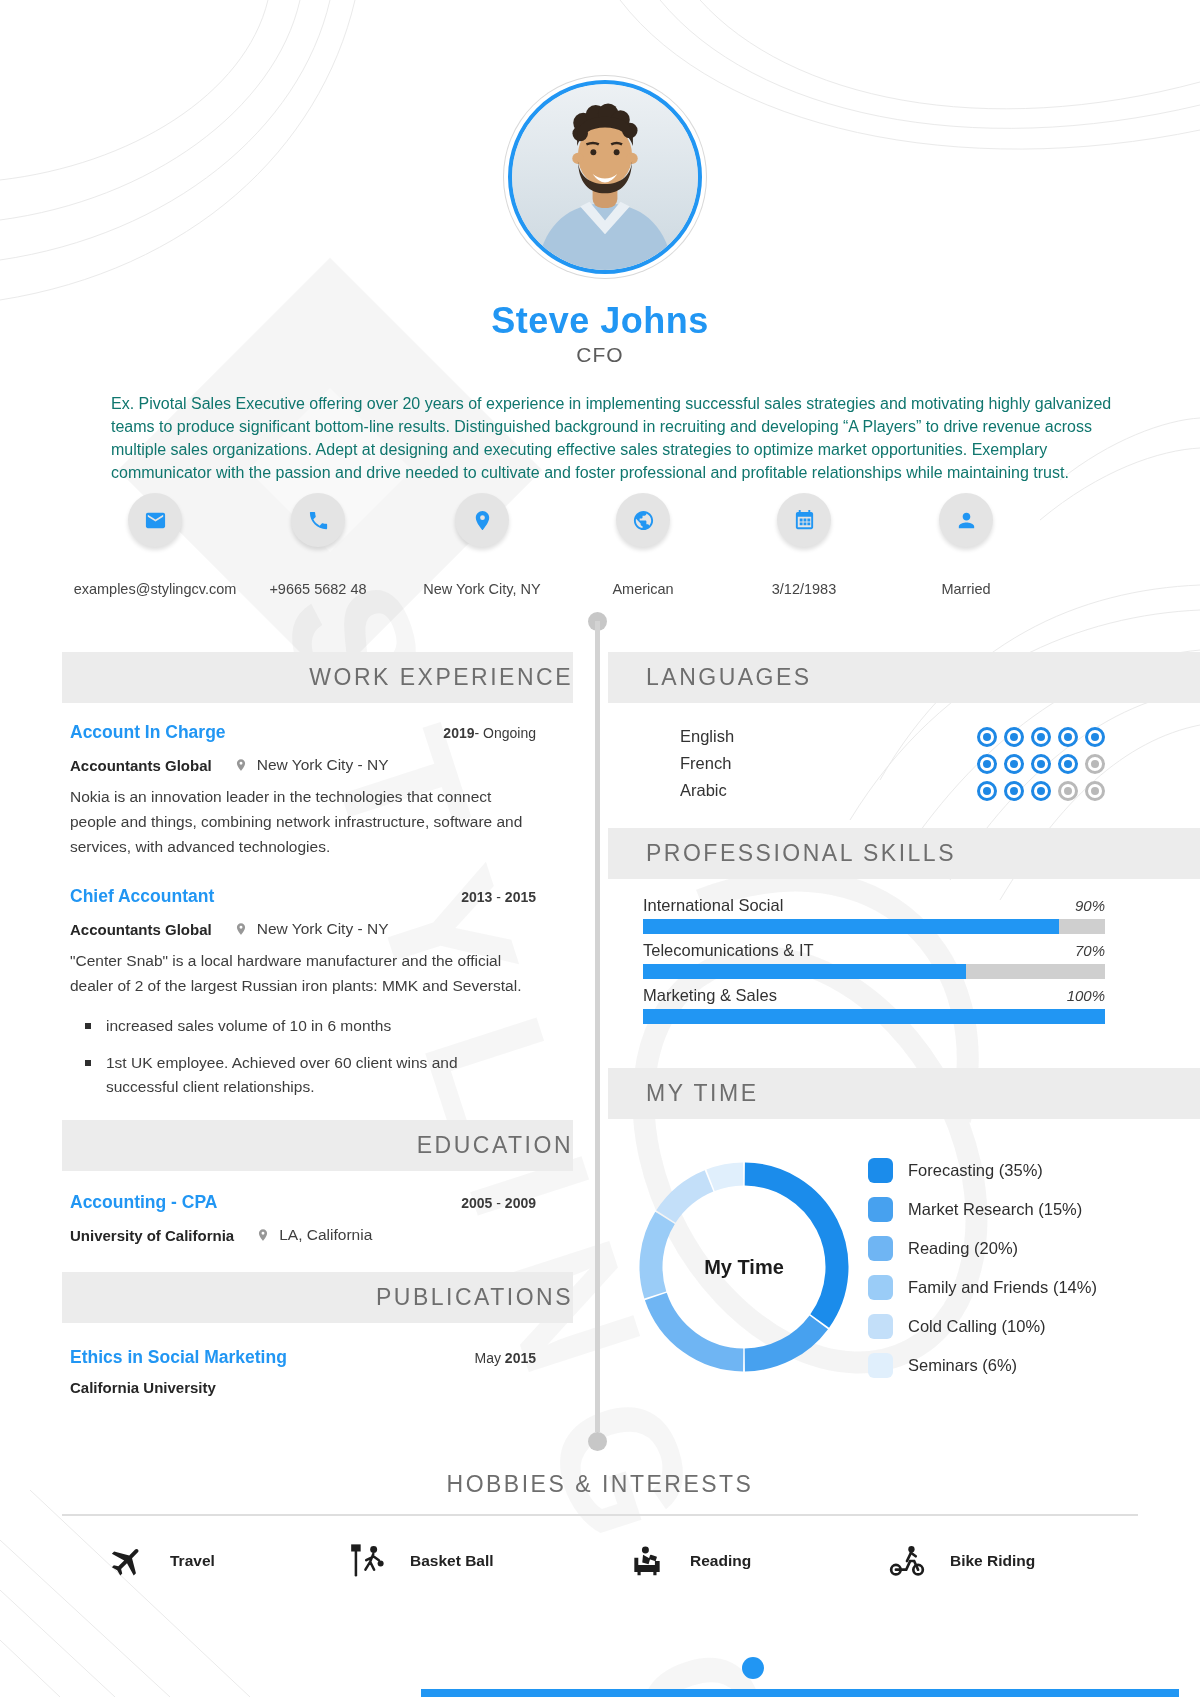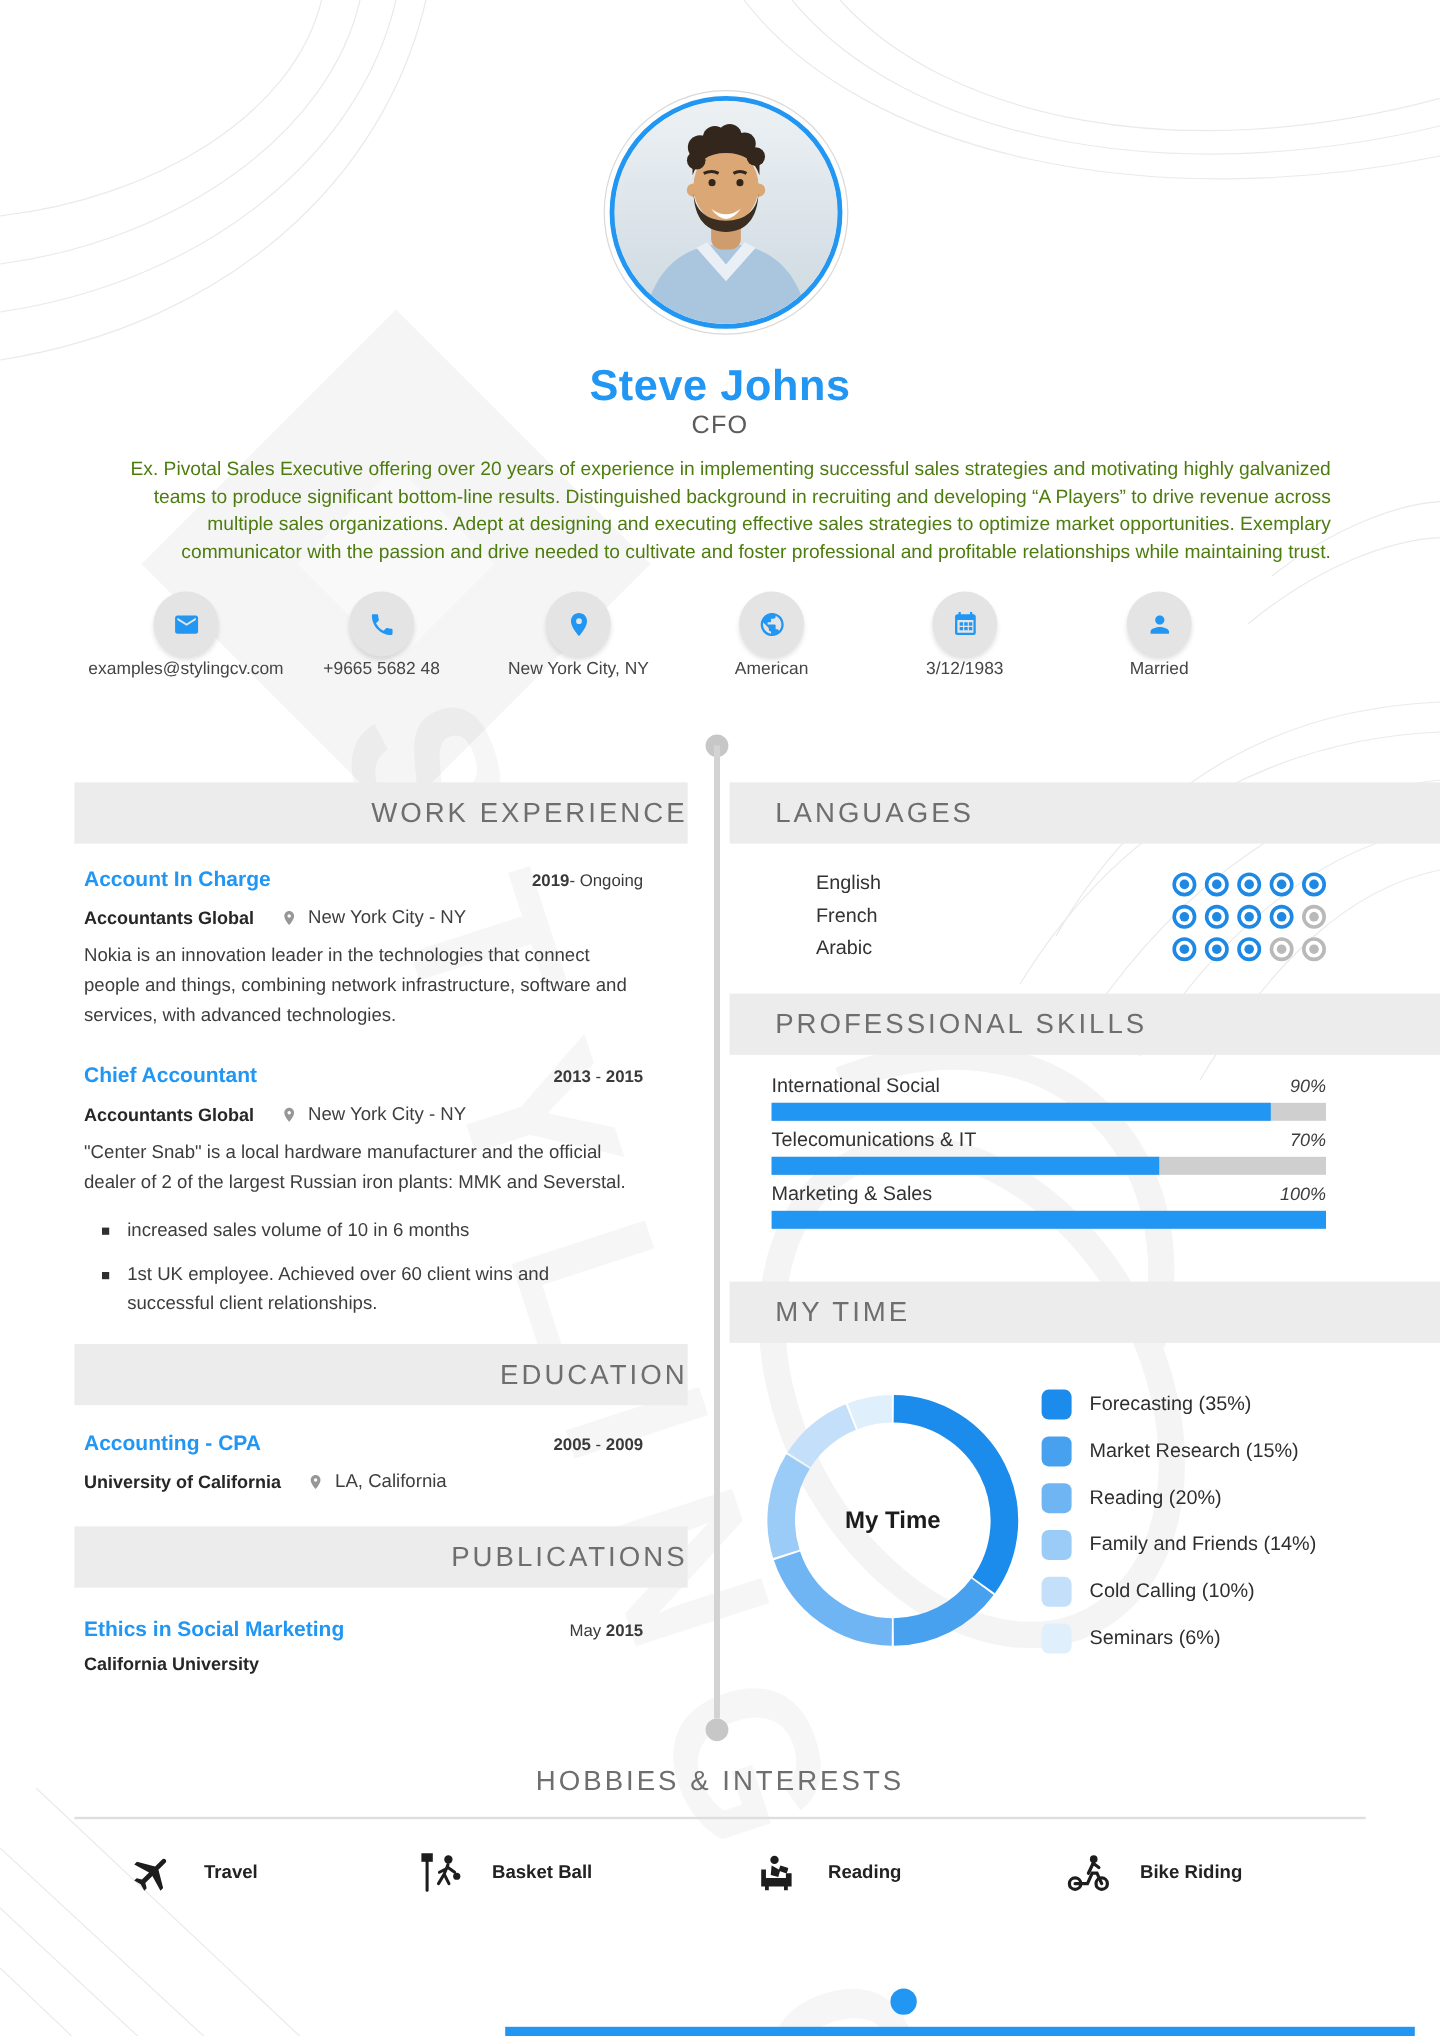--- a/index.html
+++ b/index.html
@@ -14,28 +14,28 @@
   .diamond-inner{position:absolute;left:272px;top:412px;width:116px;height:116px;background:#fafafa;
            transform:rotate(45deg);opacity:.9;}
   
   .photo-wrap{position:absolute;left:508px;top:80px;width:186px;height:186px;border-radius:50%;
               border:4px solid #2196f3;box-shadow:0 0 0 4px #fff,0 0 0 5px #d9d9d9;overflow:hidden;background:#dfe7ec;}
   .photo-wrap svg{display:block;width:100%;height:100%;}
   .name{position:absolute;left:0;top:300px;width:1200px;margin:0;text-align:center;
         font-size:36px;font-weight:700;color:#2196f3;letter-spacing:.5px;}
   .role{position:absolute;left:0;top:343px;width:1200px;text-align:center;
         font-size:21px;color:#5c5c5c;letter-spacing:1px;}
-  .summary{position:absolute;left:95px;top:376px;width:1010px;margin:4px;text-align:right;
-           font-size:16px;line-height:23px;color:#4d7c0f;}
+  .summary{position:absolute;left:95px;top:376px;width:1010px;margin:16px;text-align:left;
+           font-size:16px;line-height:23px;color:#0f766e;}
   
   .contact-item{position:absolute;top:493px;width:200px;text-align:center;}
   .contact-circle{width:54px;height:54px;border-radius:50%;background:#e4e4e4;margin:0 auto;
                   display:flex;align-items:center;justify-content:center;box-shadow:0 3px 4px rgba(0,0,0,.13);}
   .contact-circle svg{width:23px;height:23px;fill:#2196f3;}
-  .contact-label{margin-top:3px;font-size:14.5px;color:#454545;}
+  .contact-label{margin-top:34px;font-size:14.5px;color:#454545;}
   
   .tl-line{position:absolute;left:595px;top:621px;width:5px;height:811px;background:#d3d3d3;}
   .tl-dot{position:absolute;left:588px;width:19px;height:19px;border-radius:50%;background:#c7c7c7;}
   
   .banner{position:absolute;height:51px;background:#ececec;color:#6e6e6e;font-size:23px;
           letter-spacing:2.5px;line-height:51px;}
   .banner.left{left:62px;width:511px;text-align:right;box-sizing:border-box;}
   .banner.right{left:608px;width:603px;text-align:left;padding-left:38px;box-sizing:border-box;}
   
   .entry{position:absolute;left:70px;width:466px;}

